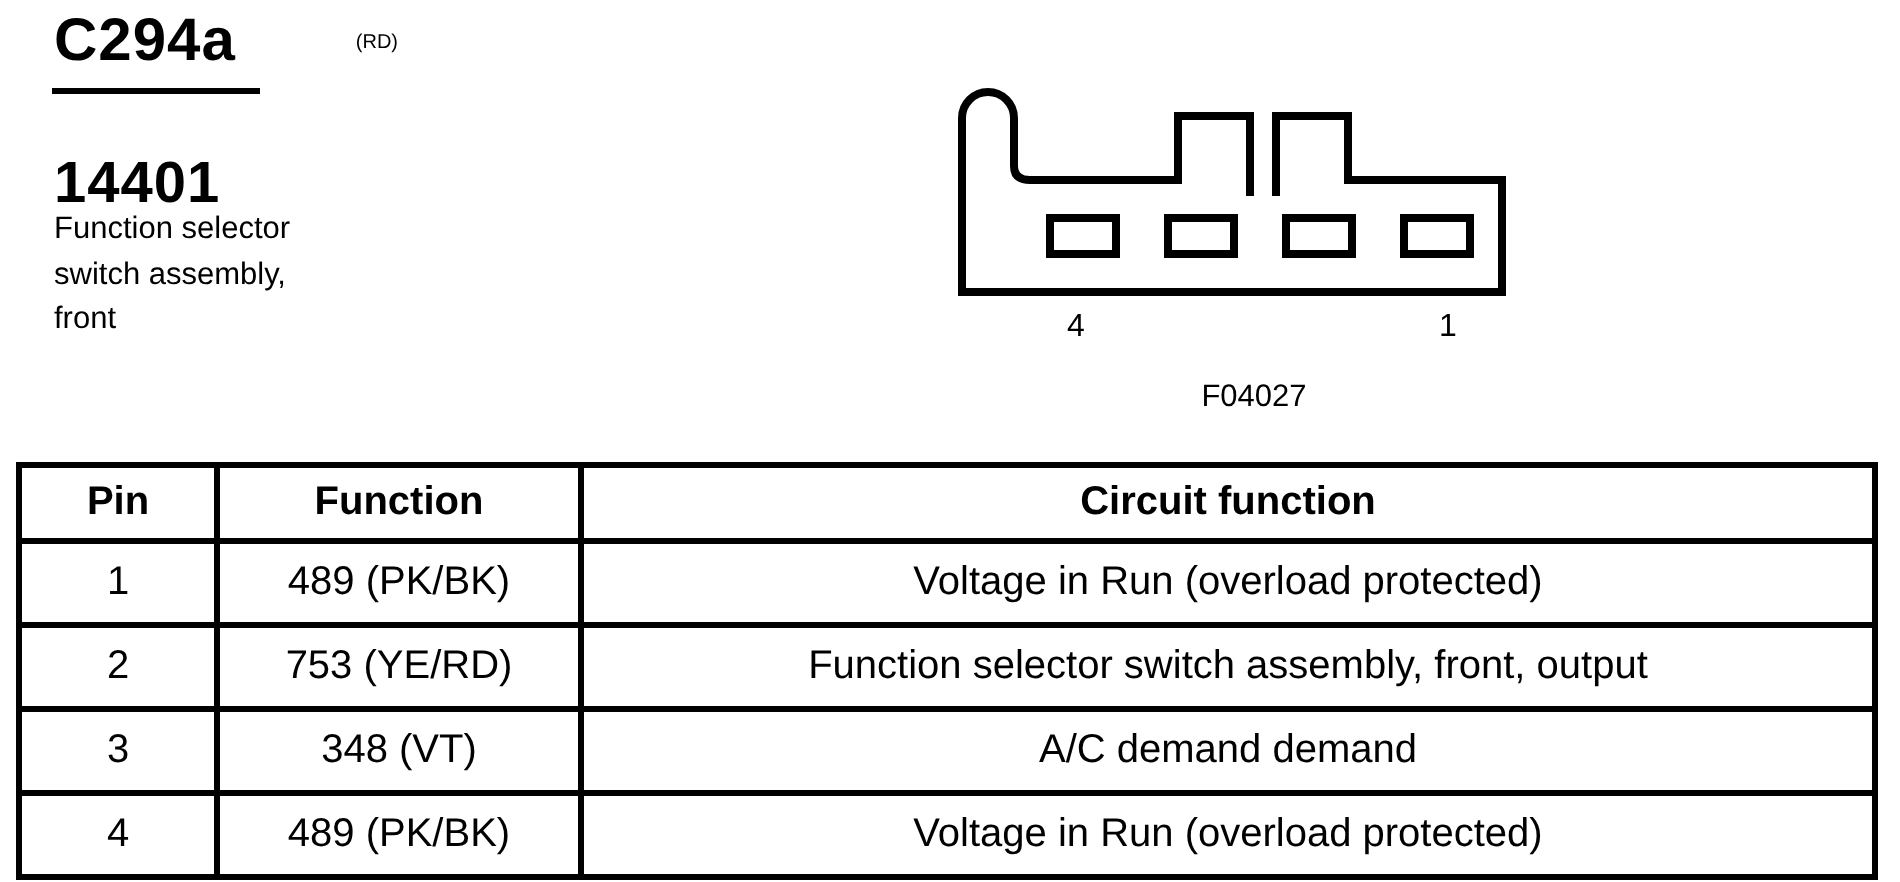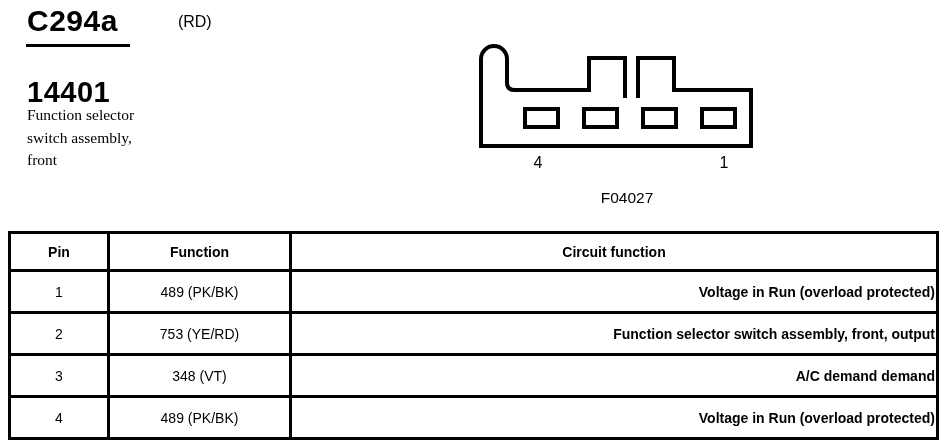--- a/index.html
+++ b/index.html
@@ -29,21 +29,21 @@
     align-items: flex-start;
     gap: 40px;
   }
   .connector-id {
     font-size: 30px;
     font-weight: bold;
     line-height: 36px;
     letter-spacing: 0.5px;
   }
   .variant {
-    font-size: 16px;
+    font-size: 10px;
     line-height: 15px;
     margin-left: 20px;
     margin-top: 11px;
   }
   .id-underline {
     position: absolute;
     left: 26px;
     top: 44px;
     width: 104px;
     height: 3px;
@@ -59,21 +59,20 @@
     letter-spacing: 0.5px;
     margin-top: 20px;
   }
   .description {
     position: absolute;
     left: 27px;
     top: 104px;
     font-size: 15.5px;
     line-height: 22.5px;
     white-space: pre-line;
-    font-family: Liberation Serif, serif;
   }
 
   
   .connector-figure {
     position: absolute;
     left: 470px;
     top: 38px;
     width: 300px;
     height: 170px;
     margin: 0;
@@ -108,41 +107,40 @@
     position: absolute;
     left: 8px;
     top: 231px;
     width: 931px;
     border-collapse: collapse;
     table-layout: fixed;
   }
   .pinout-table th,
   .pinout-table td {
     border: 3px solid #000000;
-    font-size: 14px;
+    font-size: 20px;
     vertical-align: middle;
     overflow: hidden;
     white-space: nowrap;
   }
   .pinout-table th {
     font-weight: bold;
     height: 33px;
     text-align: center;
   }
   .pinout-table td {
     height: 37px;
   }
   .col-pin      { width: 94px;  }
   .col-circuit  { width: 177px; }
   .col-function { width: auto; margin-left: 28px;  }
   .cell-pin,
   .cell-circuit { text-align: center; }
   .cell-function {
-    text-align: right;
-    font-weight: bold;
+    text-align: center;
   }
 </style>
 </head>
 <body>
 
 <div class="page">
 
   <div class="id-row">
     <span class="connector-id">C294a</span>
     <span class="variant">(RD)</span>

